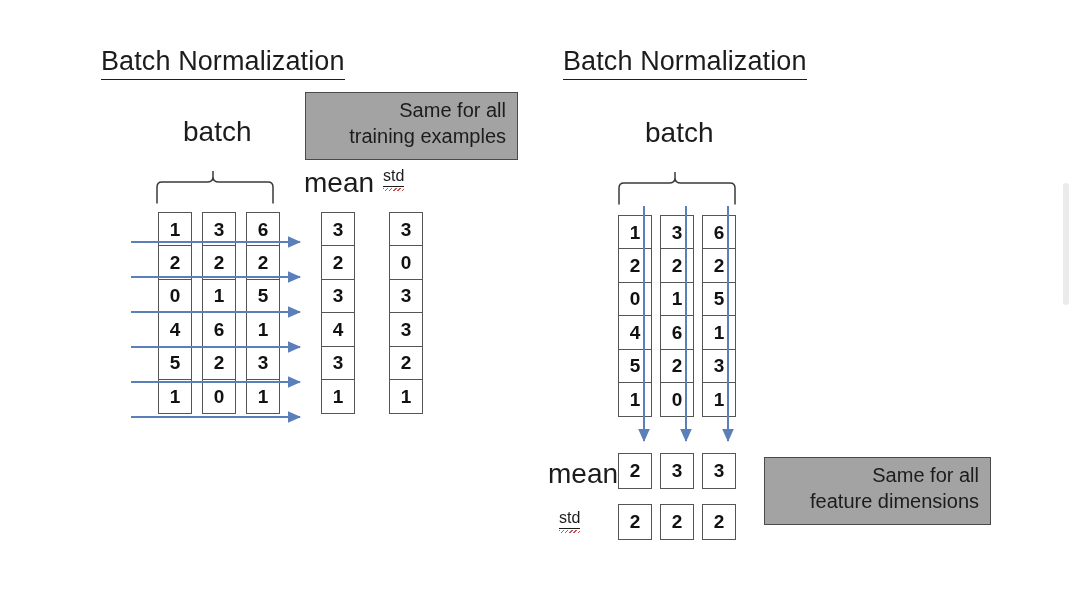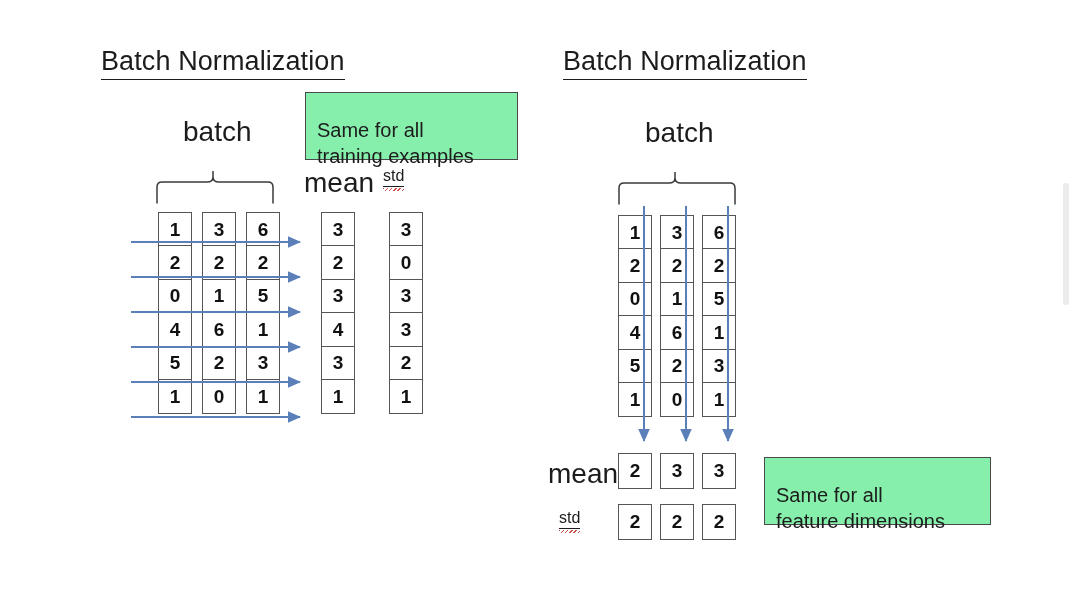--- a/index.html
+++ b/index.html
@@ -76,27 +76,28 @@
   }
   #label-std-ln {
     padding-bottom: 1px;
     border-bottom: 1.5px solid #1c1c1c;
   }
 
   
   .callout {
     position: absolute;
     border: 1.6px solid #4a4a4a;
-    background: #86efac;
+    background: #a3a3a3;
     font-size: 20px;
     line-height: 1.32;
     color: #1c1c1c;
-    padding: 24px 11px 9px 11px;
+    padding: 4px 11px 9px 11px;
     white-space: pre-line;
     box-sizing: border-box;
+    text-align: right;
   }
   #callout-bn { left: 305px; top: 92px;  width: 213px; height: 68px; }
   #callout-ln { left: 764px; top: 457px; width: 227px; height: 68px; }
 
   
   .brace {
     position: absolute;
   }
 
   

